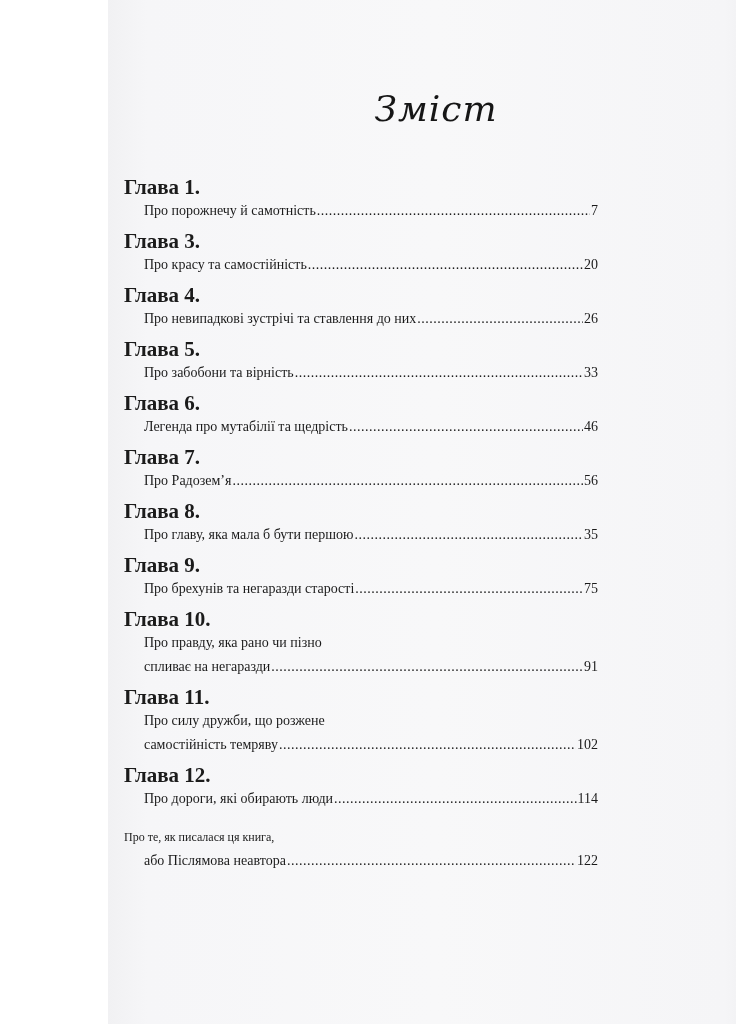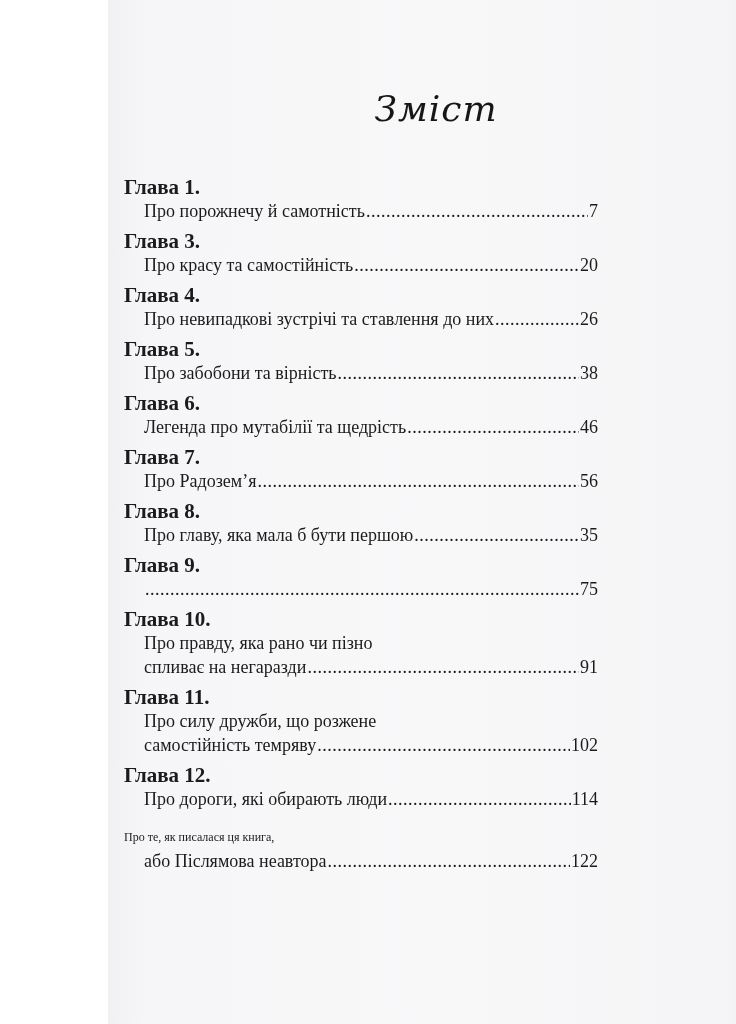--- a/index.html
+++ b/index.html
@@ -46,21 +46,21 @@
     }
     .entry-head {
       font-weight: bold;
       font-size: 21px;
       line-height: 24px;
       height: 24px;
     }
     .entry-line {
       display: flex;
       align-items: flex-end;
-      font-size: 18px;
+      font-size: 14px;
       line-height: 24px;
       padding-left: 20px;
     }
     .entry-line .text {
       white-space: nowrap;
     }
     .entry-line .dots {
       flex: 1;
       overflow: hidden;
       white-space: nowrap;
@@ -116,21 +116,21 @@
         <span class="dots"></span>
         <span class="page-num">26</span>
       </div>
     </div>
 
     <div class="entry">
       <div class="entry-head">Глава 5.</div>
       <div class="entry-line">
         <span class="text">Про забобони та вірність</span>
         <span class="dots"></span>
-        <span class="page-num">38</span>
+        <span class="page-num">33</span>
       </div>
     </div>
 
     <div class="entry">
       <div class="entry-head">Глава 6.</div>
       <div class="entry-line">
         <span class="text">Легенда про мутабілії та щедрість</span>
         <span class="dots"></span>
         <span class="page-num">46</span>
       </div>
@@ -150,20 +150,21 @@
       <div class="entry-line">
         <span class="text">Про главу, яка мала б бути першою</span>
         <span class="dots"></span>
         <span class="page-num">35</span>
       </div>
     </div>
 
     <div class="entry">
       <div class="entry-head">Глава 9.</div>
       <div class="entry-line">
+        <span class="text">Про брехунів та негаразди старості</span>
         <span class="dots"></span>
         <span class="page-num">75</span>
       </div>
     </div>
 
     <div class="entry">
       <div class="entry-head">Глава 10.</div>
       <div class="entry-line">
         <span class="text">Про правду, яка рано чи пізно</span>
       </div>

